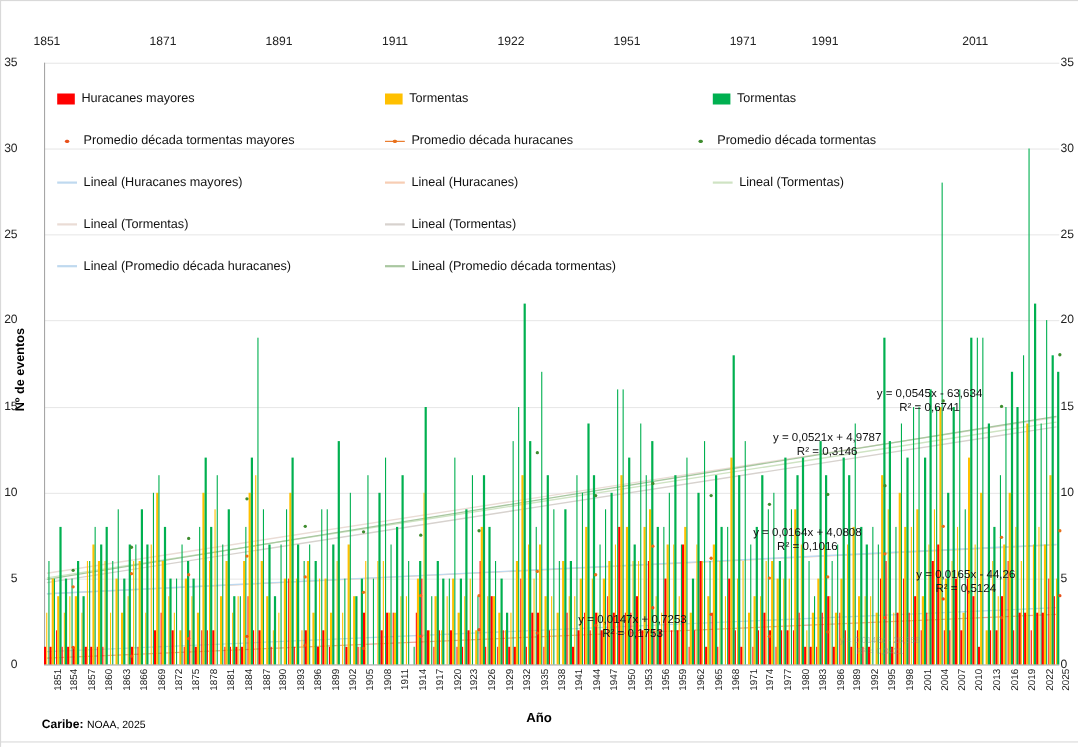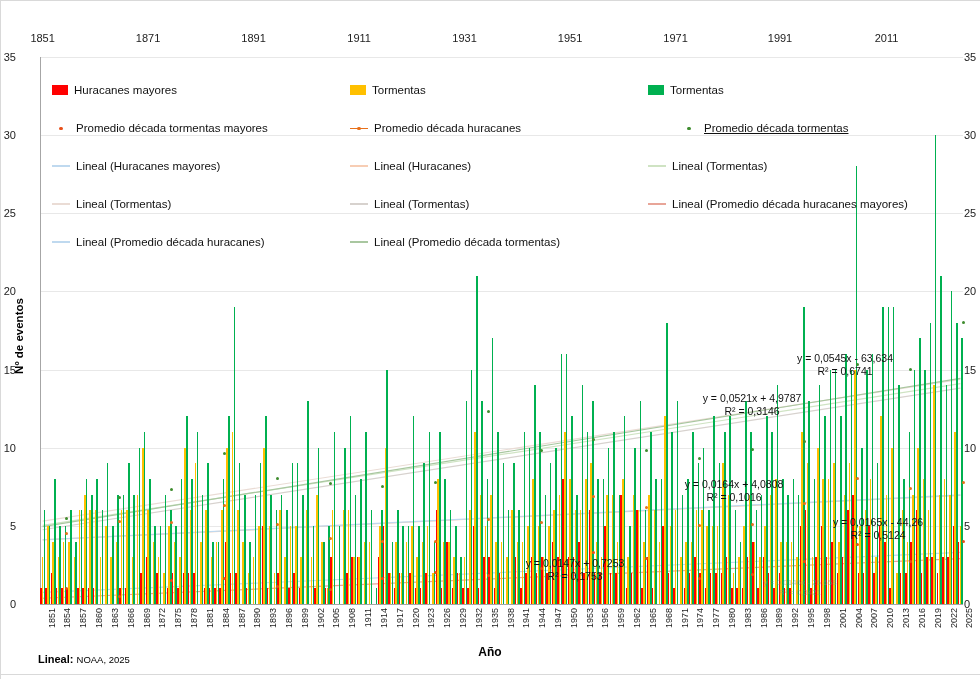--- a/index.html
+++ b/index.html
@@ -83,24 +83,24 @@
 
   <div class="top-rule"></div>
   <div class="left-rule"></div>
 
 
   <div class="top-axis">
       <div class="top-tick" style="left: 42.6371px;">1851</div>
       <div class="top-tick" style="left: 148.123px;">1871</div>
       <div class="top-tick" style="left: 253.609px;">1891</div>
       <div class="top-tick" style="left: 359.094px;">1911</div>
-      <div class="top-tick" style="left: 464.58px;">1931</div>
+      <div class="top-tick" style="left: 464.58px;">1922</div>
       <div class="top-tick" style="left: 570.066px;">1951</div>
       <div class="top-tick" style="left: 675.551px;">1971</div>
-      <div class="top-tick" style="left: 780px; text-align: center;">1991</div>
+      <div class="top-tick" style="left: 750px; text-align: center;">1991</div>
       <div class="top-tick" style="left: 886.523px;">2011</div>
     </div>
 
   <div class="yaxis-title">Nº de eventos</div>
   <div class="xaxis-title">Año</div>
 
   <div id="plot" style="left: 40px; top: 57px; width: 923px; height: 547px;">
       <div class="gridline" style="top: 547px; background: rgb(166, 166, 166);"></div>
       <div class="gridline" style="top: 468.857px;"></div>
       <div class="gridline" style="top: 390.714px;"></div>
@@ -689,21 +689,21 @@
             <i style="background: rgb(232, 80, 26);"></i>
           </span>
           <span>Promedio década tormentas mayores</span>
         </div>
         <div class="lit" style="left: 298px;">
           <span class="mk withline">
             <i style="background: rgb(232, 112, 26);"></i>
           </span>
           <span>Promedio década huracanes</span>
         </div>
-        <div class="lit" style="left: 628px; text-decoration: underline;">
+        <div class="lit" style="left: 576px;">
           <span class="mk">
             <i style="background: rgb(62, 140, 46);"></i>
           </span>
           <span>Promedio década tormentas</span>
         </div>
       </div>
       <div class="lrow">
         <div class="lit" style="left: 0px;">
           <span class="ln" style="background: rgb(191, 217, 239);"></span>
           <span>Lineal (Huracanes mayores)</span>
@@ -719,39 +719,35 @@
       </div>
       <div class="lrow">
         <div class="lit" style="left: 0px;">
           <span class="ln" style="background: rgb(234, 220, 213);"></span>
           <span>Lineal (Tormentas)</span>
         </div>
         <div class="lit" style="left: 298px;">
           <span class="ln" style="background: rgb(215, 210, 206);"></span>
           <span>Lineal (Tormentas)</span>
         </div>
-        <div class="lit" style="left: 596px;">
-          <span class="ln" style="background: rgb(232, 165, 152);"></span>
-          <span>Lineal (Promedio década huracanes mayores)</span>
-        </div>
       </div>
       <div class="lrow">
         <div class="lit" style="left: 0px;">
           <span class="ln" style="background: rgb(191, 217, 239);"></span>
           <span>Lineal (Promedio década huracanes)</span>
         </div>
         <div class="lit" style="left: 298px;">
           <span class="ln" style="background: rgb(169, 199, 160);"></span>
           <span>Lineal (Promedio década tormentas)</span>
         </div>
       </div>
     </div>
 
   <div class="footer">
-    <span>Lineal</span><span>: </span><span class="src">NOAA, 2025</span>
+    <span>Caribe</span><span>: </span><span class="src">NOAA, 2025</span>
   </div>
 
   <div class="bottom-rule"></div>
 <div class="ylab left" style="top: 604px; width: 22px;">0</div>
     <div class="ylab right" style="top: 604px; width: 22px;">0</div>
     <div class="ylab left" style="top: 525.857px; width: 22px;">5</div>
     <div class="ylab right" style="top: 525.857px; width: 22px;">5</div>
     <div class="ylab left" style="top: 447.714px; width: 22px;">10</div>
     <div class="ylab right" style="top: 447.714px; width: 22px;">10</div>
     <div class="ylab left" style="top: 369.571px; width: 22px;">15</div>

